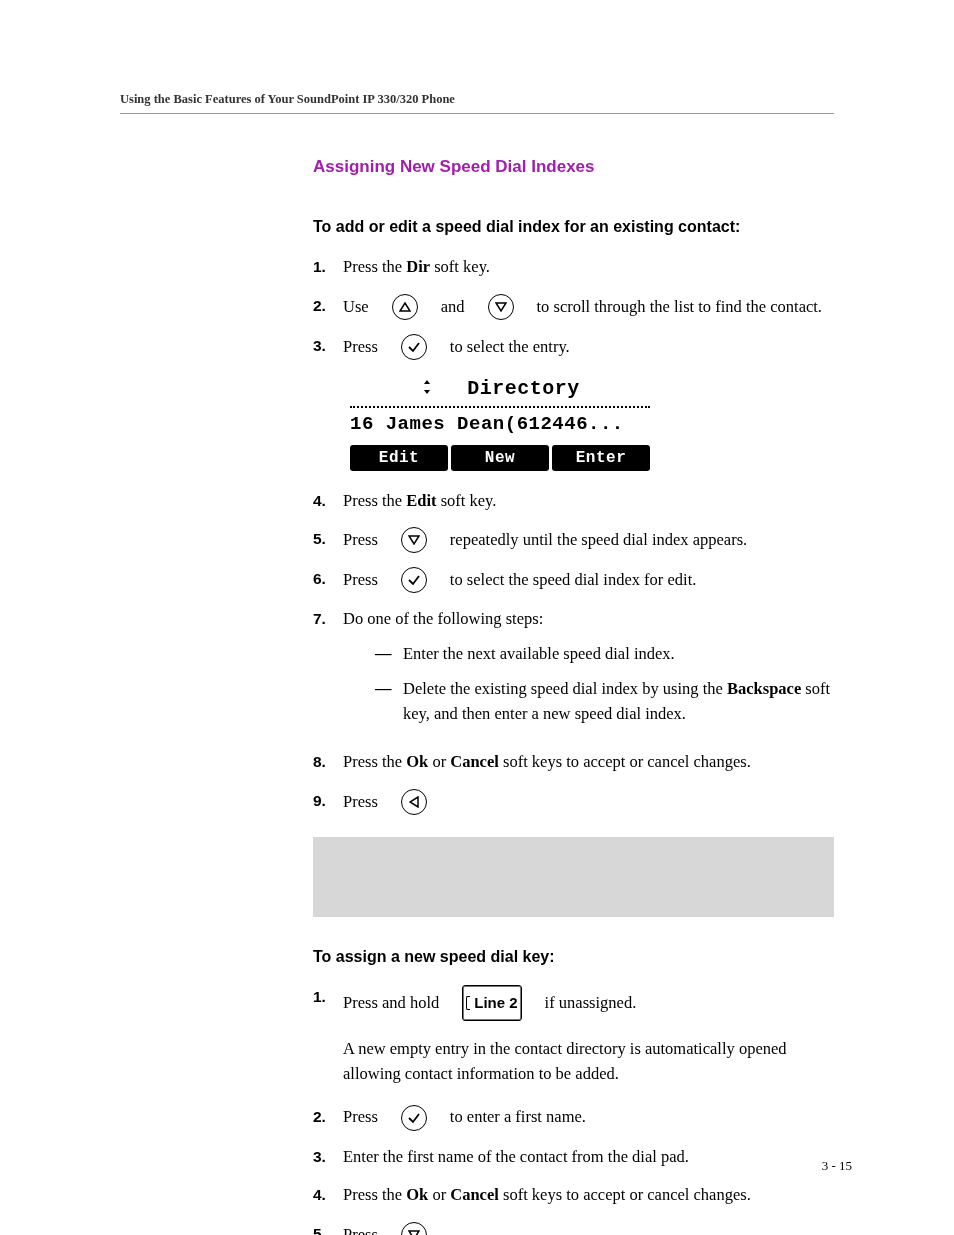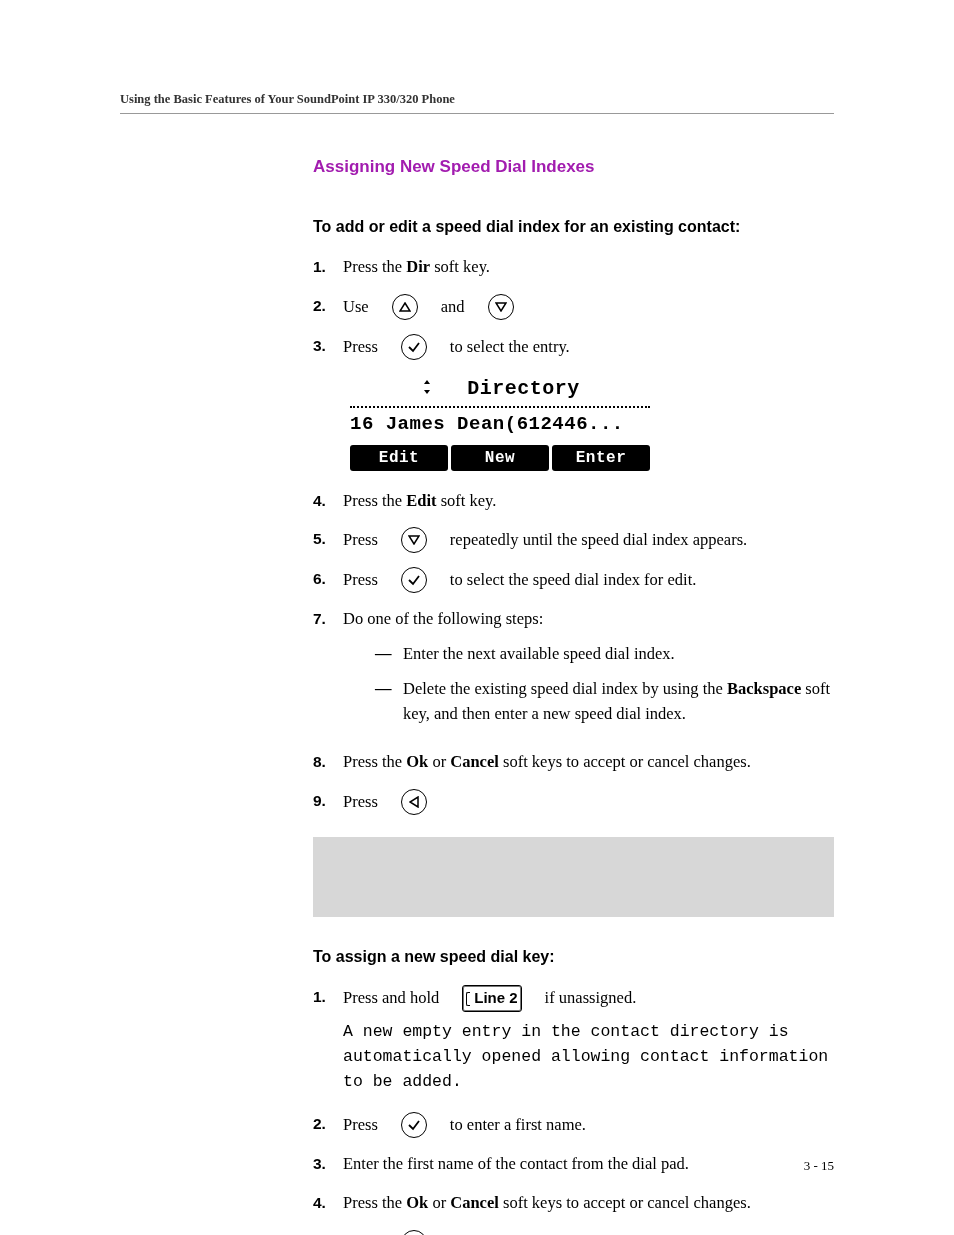--- a/index.html
+++ b/index.html
@@ -80,21 +80,21 @@
   .icon-btn svg { display: block; }
   .line2-btn {
     display: inline-flex;
     align-items: center;
     border: 1.5px solid #000;
     border-radius: 3px;
     padding: 1px 3px;
     font-family: Arial, sans-serif;
     font-weight: bold;
     font-size: 15px;
-    height: 27px;
+    height: 36px;
     margin: 0 3px;
     vertical-align: middle;
     box-shadow: inset 0 0 0 1px #777;
     flex-shrink: 0;
   }
   .line2-btn::before {
     content: "";
     display: inline-block;
     width: 3px;
     height: 12px;
@@ -154,28 +154,27 @@
   .sub-dash {
     min-width: 28px;
     font-weight: bold;
   }
   .gray-block {
     background: #d7d7d7;
     height: 80px;
     margin: 22px 0 22px 193px;
   }
   .para {
-    margin-top: 8px;
+    margin-top: 16px;
     margin-bottom: 4px;
-    font-family: Liberation Mono, monospace;
   }
   .page-num {
     position: absolute;
     bottom: 60px;
-    right: 120px;
+    right: 102px;
     font-size: 13px;
   }
   .arrows-icon svg { width: 14px; height: 14px; }
 </style>
 </head>
 <body>
 
 <div class="header-line">Using the Basic Features of Your SoundPoint IP 330/320 Phone</div>
 
 <div class="section-title">Assigning New Speed Dial Indexes</div>
@@ -200,20 +199,21 @@
             <svg width="12" height="10" viewBox="0 0 12 10">
               <path d="M6 1 L11 9 L1 9 Z" fill="none" stroke="#000" stroke-width="1.5"></path>
             </svg>
           </span>
         <span> and </span>
         <span class="icon-btn">
             <svg width="12" height="10" viewBox="0 0 12 10">
               <path d="M1 1 L11 1 L6 9 Z" fill="none" stroke="#000" stroke-width="1.5"></path>
             </svg>
           </span>
+        <span> to scroll through the list to find the contact.</span>
       </div>
     </div>
   </div>
 
   <div class="step">
     <div class="step-num">3.</div>
     <div class="step-body">
       <div class="row">
         <span>Press </span>
         <span class="icon-btn">

